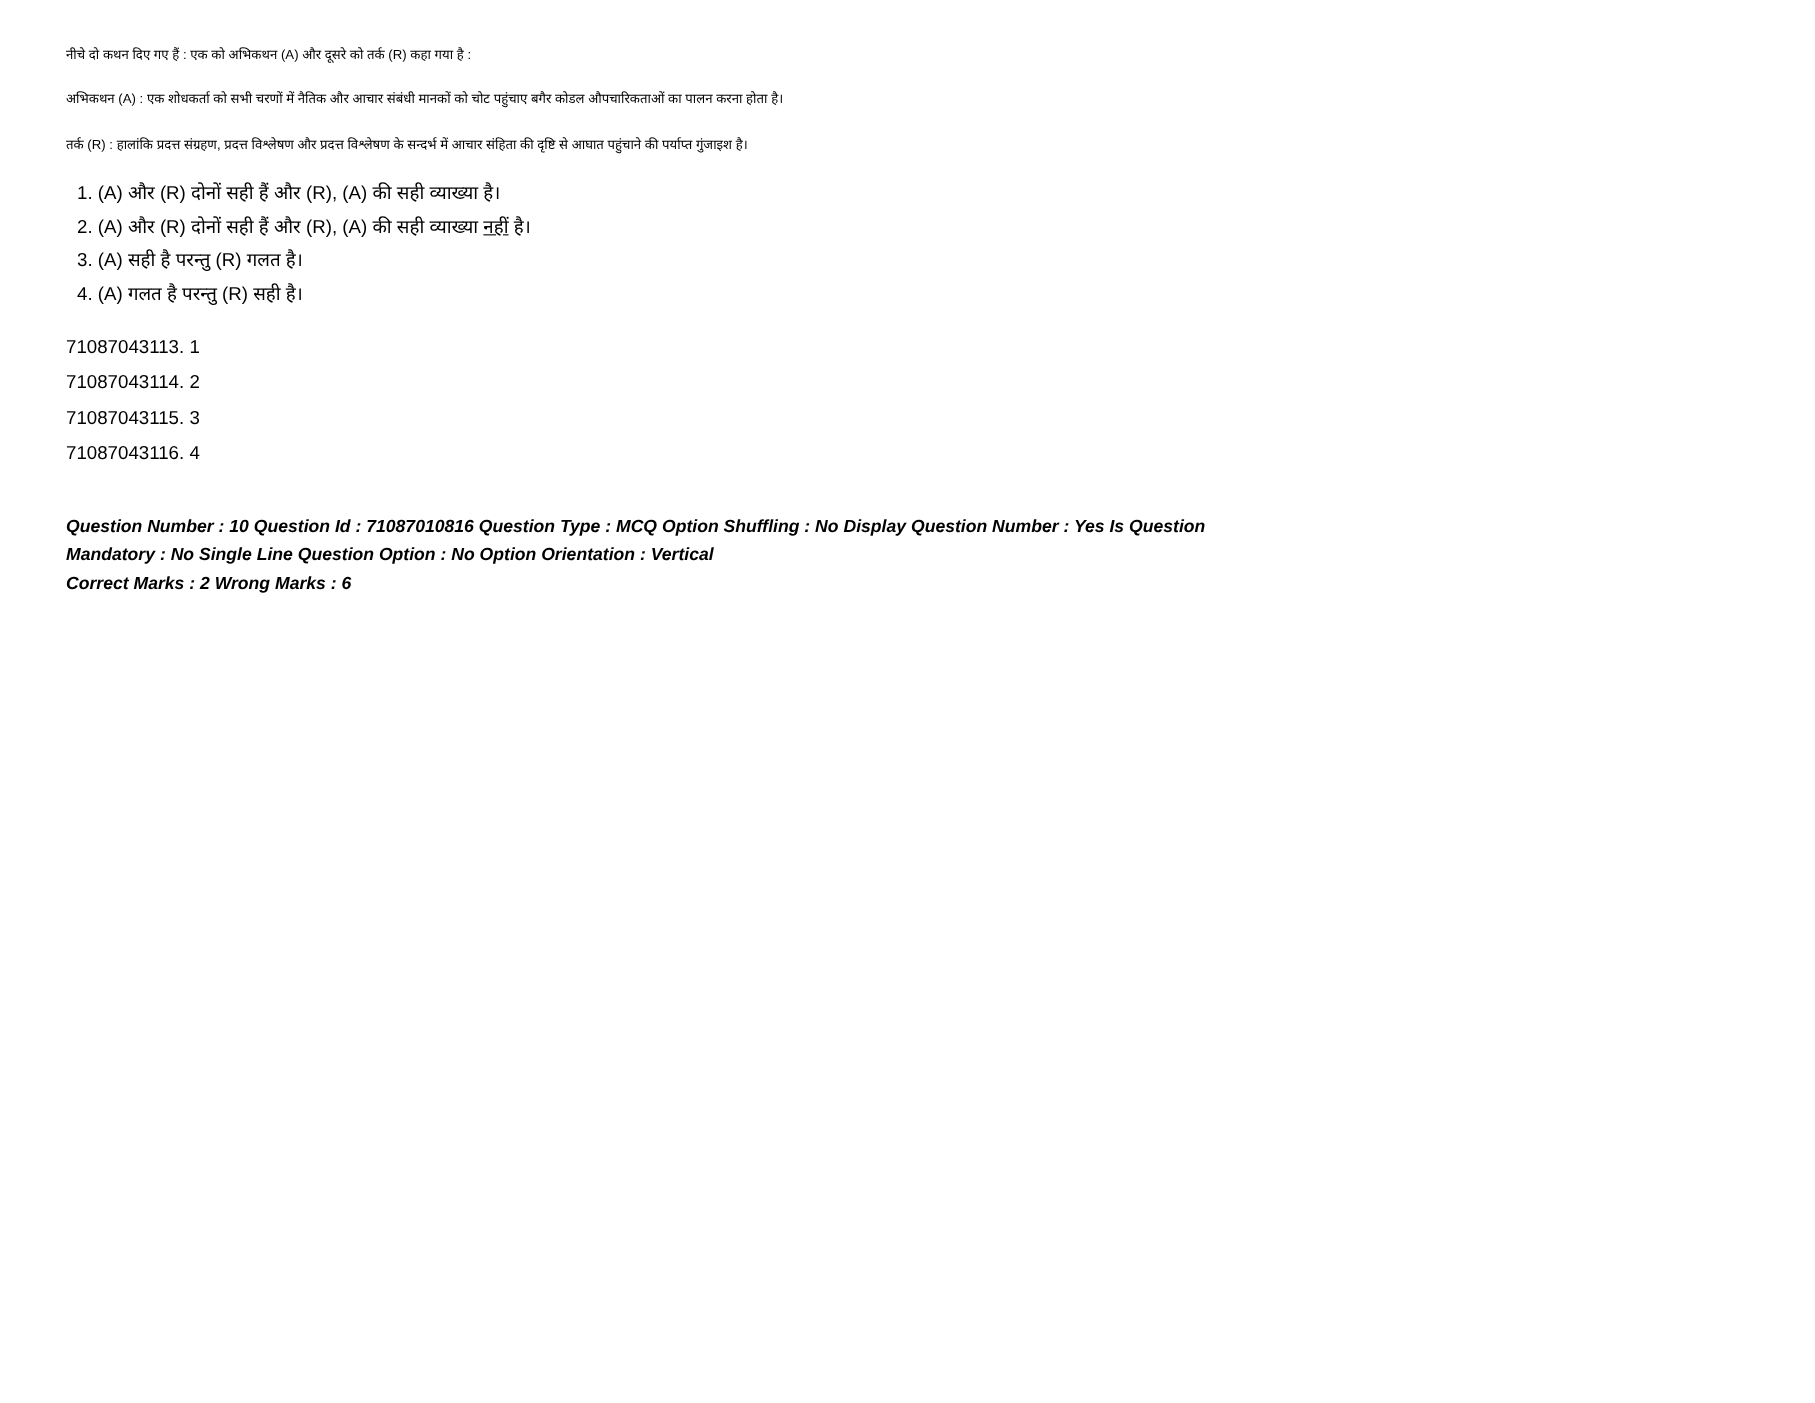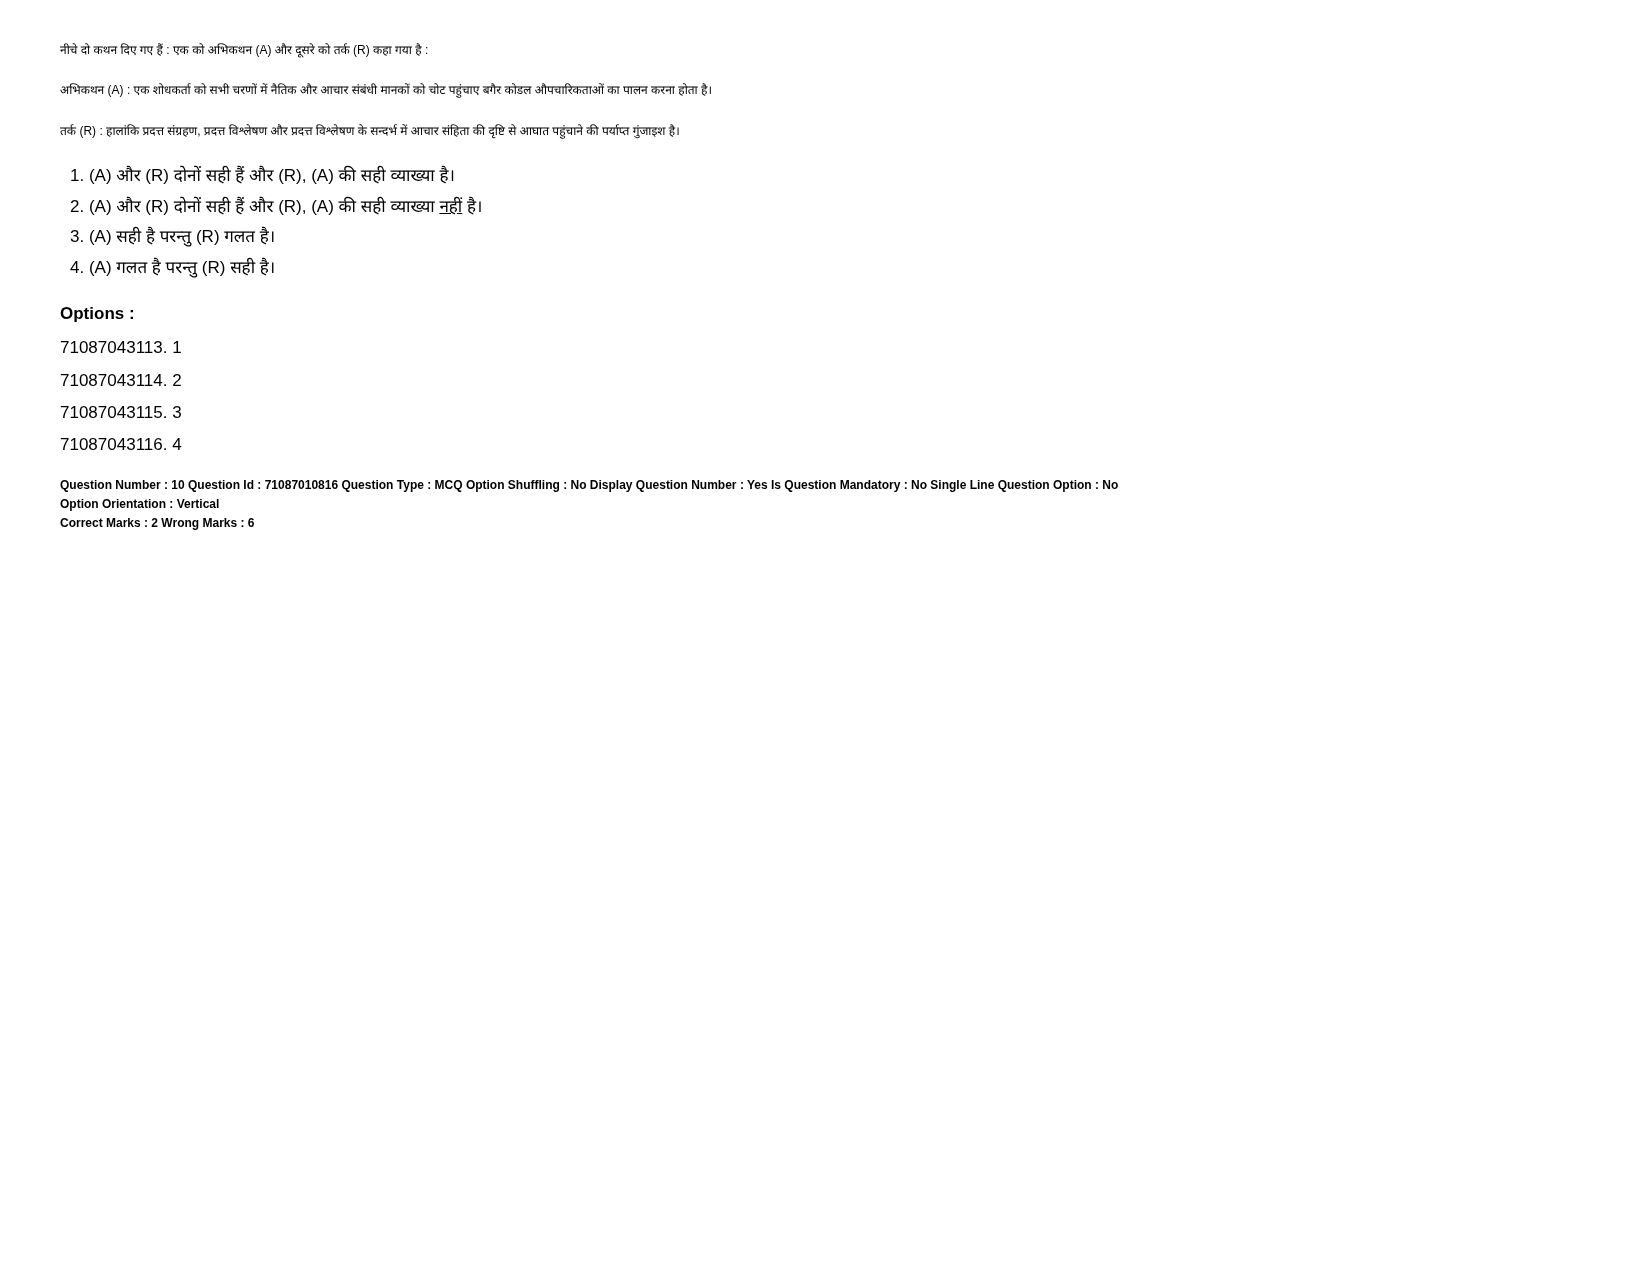--- a/index.html
+++ b/index.html
@@ -35,24 +35,25 @@
     .options-label {
       font-weight: bold;
       font-size: 17px;
       margin-bottom: 4px;
     }
     .option-entry {
       font-size: 17px;
       line-height: 1.9;
     }
     .question-meta {
-      margin-top: 14px;
-      font-size: 12px;
+      margin-top: 38px;
+      font-size: 16px;
       font-weight: bold;
       line-height: 1.6;
+      font-style: italic;
     }
     .underline {
       text-decoration: underline;
       text-align: right;
     }
   </style>
 </head>
 <body>
 
 <div class="content-block">
@@ -68,21 +69,20 @@
   </div>
 
 
   <div class="options-list">
     <div class="item">1. (A) और (R) दोनों सही हैं और (R), (A) की सही व्याख्या है।</div>
     <div class="item">2. (A) और (R) दोनों सही हैं और (R), (A) की सही व्याख्या <span class="underline">नहीं</span> है।</div>
     <div class="item">3. (A) सही है परन्तु (R) गलत है।</div>
     <div class="item">4. (A) गलत  है परन्तु (R) सही है।</div>
   </div>
 
-  <div class="options-label">Options :</div>
 
   <div class="option-entry">71087043113. 1</div>
   <div class="option-entry">71087043114. 2</div>
   <div class="option-entry">71087043115. 3</div>
   <div class="option-entry">71087043116. 4</div>
 
   <div class="question-meta">
     <div>Question Number : 10 Question Id : 71087010816 Question Type : MCQ Option Shuffling : No Display Question Number : Yes Is Question Mandatory : No Single Line Question Option : No Option Orientation : Vertical</div>
     <div>Correct Marks : 2 Wrong Marks : 6</div>
   </div>

